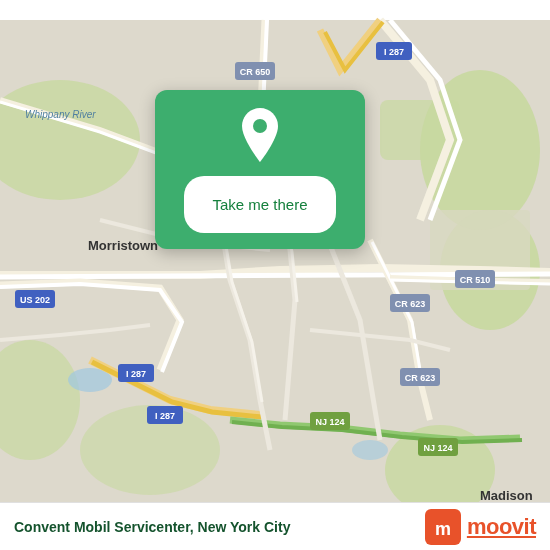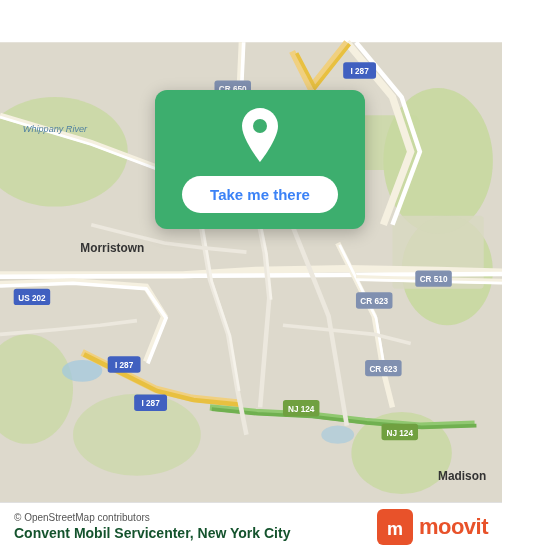--- a/index.html
+++ b/index.html
@@ -5,21 +5,21 @@
     * { margin: 0; padding: 0; box-sizing: border-box; }
     body {
       width: 550px;
       height: 550px;
       overflow: hidden;
       font-family: Arial, sans-serif;
       position: relative;
     }
 
     #map-container {
-      width: 502px;
+      width: 550px;
       height: 550px;
       position: relative;
       overflow: hidden;
     }
 
     
     #map-svg {
       position: absolute;
       top: 0; left: 0;
       width: 100%;
@@ -43,26 +43,26 @@
     }
 
     #pin-icon {
       width: 48px;
       height: 54px;
       margin-bottom: 14px;
     }
 
     #take-me-there-btn {
       background: white;
-      color: #3b82f6;
+      color: #15803d;
       border: none;
       border-radius: 20px;
-      padding: 10px 28px;
+      padding: 20px 28px;
       font-size: 15px;
-      font-weight: 700;
+      font-weight: 400;
       cursor: pointer;
       white-space: nowrap;
     }
 
     
     #bottom-bar {
       position: absolute;
       bottom: 0;
       left: 0;
       width: 100%;
@@ -101,20 +101,21 @@
     #moovit-icon {
       width: 36px;
       height: 36px;
     }
 
     #moovit-text {
       font-size: 22px;
       font-weight: 700;
       color: #e8522a;
       letter-spacing: -0.5px;
+      text-decoration: underline;
     }
   </style>
 </head>
 <body>
 
 <div id="map-container">
 
   <svg id="map-svg" viewBox="0 0 550 510" xmlns="http://www.w3.org/2000/svg">
 
     <rect width="550" height="510" fill="#ddd9cc"></rect>
@@ -216,21 +217,20 @@
     <svg id="pin-icon" viewBox="0 0 48 54" xmlns="http://www.w3.org/2000/svg">
       <path d="M24 0C14.06 0 6 8.06 6 18c0 13.5 18 36 18 36s18-22.5 18-36c0-9.94-8.06-18-18-18z" fill="white"></path>
       <circle cx="24" cy="18" r="7" fill="#3dae6e"></circle>
     </svg>
 
     <button id="take-me-there-btn">Take me there</button>
   </div>
 
   <div id="bottom-bar">
     <div id="bottom-left">
-      <span id="osm-credit">© OpenStreetMap contributors</span>
       <span id="location-name">Convent Mobil Servicenter, New York City</span>
     </div>
     <div id="moovit-logo">
 
       <svg id="moovit-icon" viewBox="0 0 36 36" xmlns="http://www.w3.org/2000/svg">
         <rect width="36" height="36" rx="6" fill="#e8522a"></rect>
         <text x="18" y="26" text-anchor="middle" font-size="18" font-weight="bold" fill="white" font-family="Arial">m</text>
       </svg>
       <span id="moovit-text">moovit</span>
     </div>

